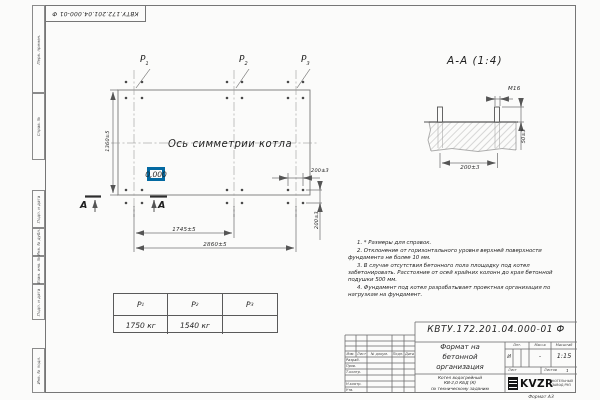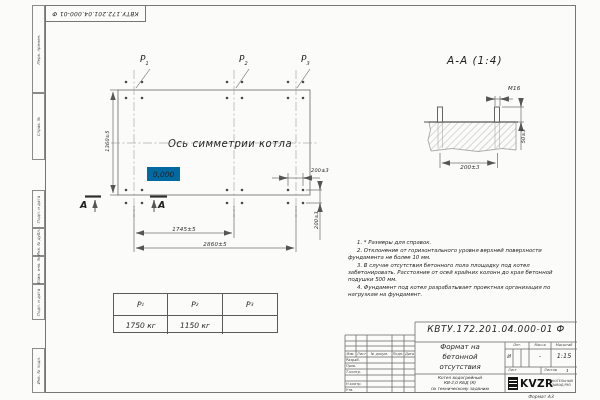--- a/index.html
+++ b/index.html
@@ -13,21 +13,21 @@
   .side-box{position:absolute;left:32px;width:13px;border:1px solid #8a8a8a;box-sizing:border-box;display:flex;align-items:center;justify-content:center;background:#fbfbfa;}
   .side-box span{transform:rotate(-90deg);white-space:nowrap;font-size:4px;color:#555;}
   .stamp-top{position:absolute;left:45px;top:5px;width:101px;height:17px;border:1px solid #767676;box-sizing:border-box;display:flex;align-items:center;justify-content:center;}
   .stamp-top span{transform:rotate(180deg);font-size:5.8px;white-space:nowrap;letter-spacing:0.3px;}
   .ann{position:absolute;white-space:nowrap;}
   .c{text-align:center;}
   .rot{transform:rotate(-90deg);}
   .plabel{font-size:9px;}
   .plabel sub{font-size:5px;}
   .dim{font-size:5px;letter-spacing:0.2px;}
-  .level-box{position:absolute;left:147px;top:167px;width:33px;height:14px;border:7px solid #0369a1;box-sizing:border-box;display:flex;align-items:center;justify-content:center;font-size:7.5px;}
+  .level-box{position:absolute;left:147px;top:167px;width:18px;height:14px;border:3px solid #0369a1;box-sizing:border-box;display:flex;align-items:center;justify-content:center;font-size:7.5px;}
   .sec-letter{font-size:9.5px;font-weight:600;}
   .notes{position:absolute;left:348px;top:239px;width:228px;font-size:5.4px;line-height:1.3;white-space:normal;}
   .notes .note{text-indent:9px;margin:0 0 1px 0;}
   .ltable{position:absolute;left:113px;top:293px;width:165px;height:40px;border:1px solid #5a5a5a;box-sizing:border-box;display:grid;grid-template-columns:1fr 1fr 1fr;grid-template-rows:22px 18px;}
   .ltable .cell{border-right:1px solid #5a5a5a;border-bottom:1px solid #5a5a5a;display:flex;align-items:center;justify-content:center;font-size:7.5px;box-sizing:border-box;}
   .ltable .cell:nth-child(3n){border-right:none;}
   .ltable .cell.v{border-bottom:none;}
   .ltable sub{font-size:4.5px;}
   .tb-text{position:absolute;color:#1f1f1f;text-align:center;}
   .tb-doc{left:416px;top:324px;width:160px;font-size:9px;text-align:center;letter-spacing:0.6px;}
@@ -256,28 +256,28 @@
       </div>
     <div class="cell">
         <span>Р</span>
         <sub>2</sub>
       </div>
     <div class="cell">
         <span>Р</span>
         <sub>3</sub>
       </div>
     <div class="cell v">1750 кг</div>
-    <div class="cell v">1150 кг</div>
+    <div class="cell v">1540 кг</div>
   </div>
 
   <div class="tb-text tb-doc">КВТУ.172.201.04.000-01 Ф</div>
 
   <div class="tb-text tb-title" style="top:344px;">Формат на</div>
   <div class="tb-text tb-title" style="top:354px;">бетонной</div>
-  <div class="tb-text tb-title" style="top:364px;">отсутствия</div>
+  <div class="tb-text tb-title" style="top:364px;">организация</div>
 
   <div class="tb-text tb-prod" style="top:375.5px;">Котел водогрейный</div>
   <div class="tb-text tb-prod" style="top:381px;">КВ-2,0 КБД (К)</div>
   <div class="tb-text tb-prod" style="top:386.5px;">по техническому заданию</div>
 
   <div class="tb-text tiny c" style="left:345px;top:351.5px;width:11px;">Изм.</div>
   <div class="tb-text tiny c" style="left:356px;top:351.5px;width:11px;">Лист</div>
   <div class="tb-text tiny c" style="left:367px;top:351.5px;width:25px;">№ докум.</div>
   <div class="tb-text tiny c" style="left:392px;top:351.5px;width:12px;">Подп.</div>
   <div class="tb-text tiny c" style="left:404px;top:351.5px;width:11px;">Дата</div>

